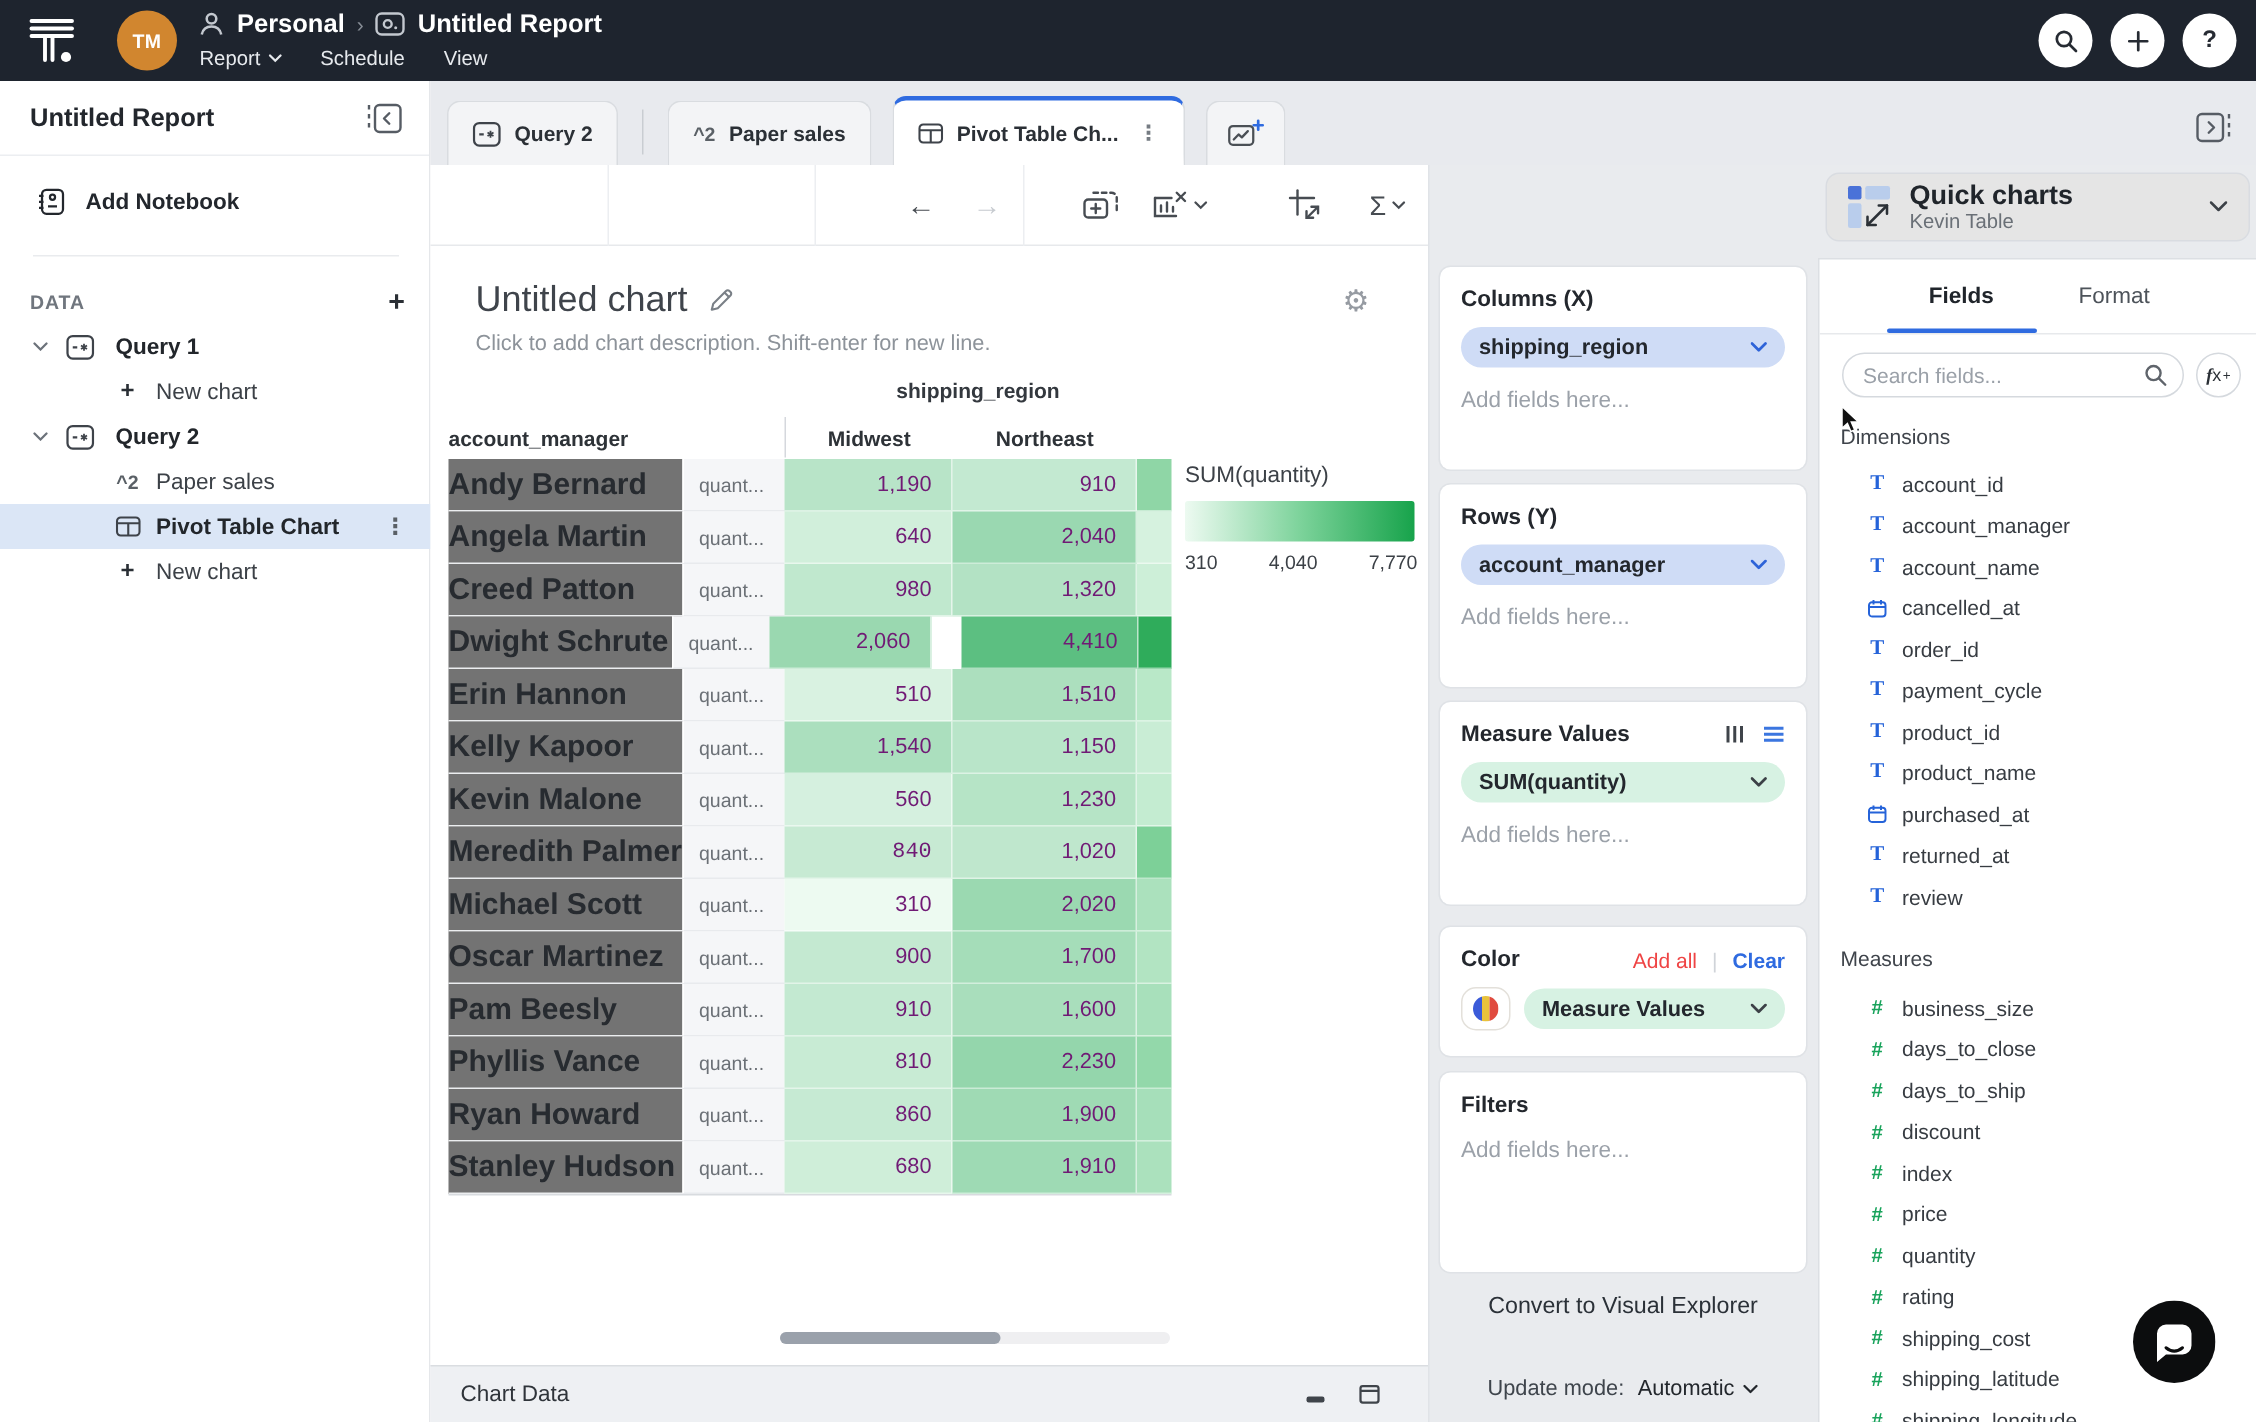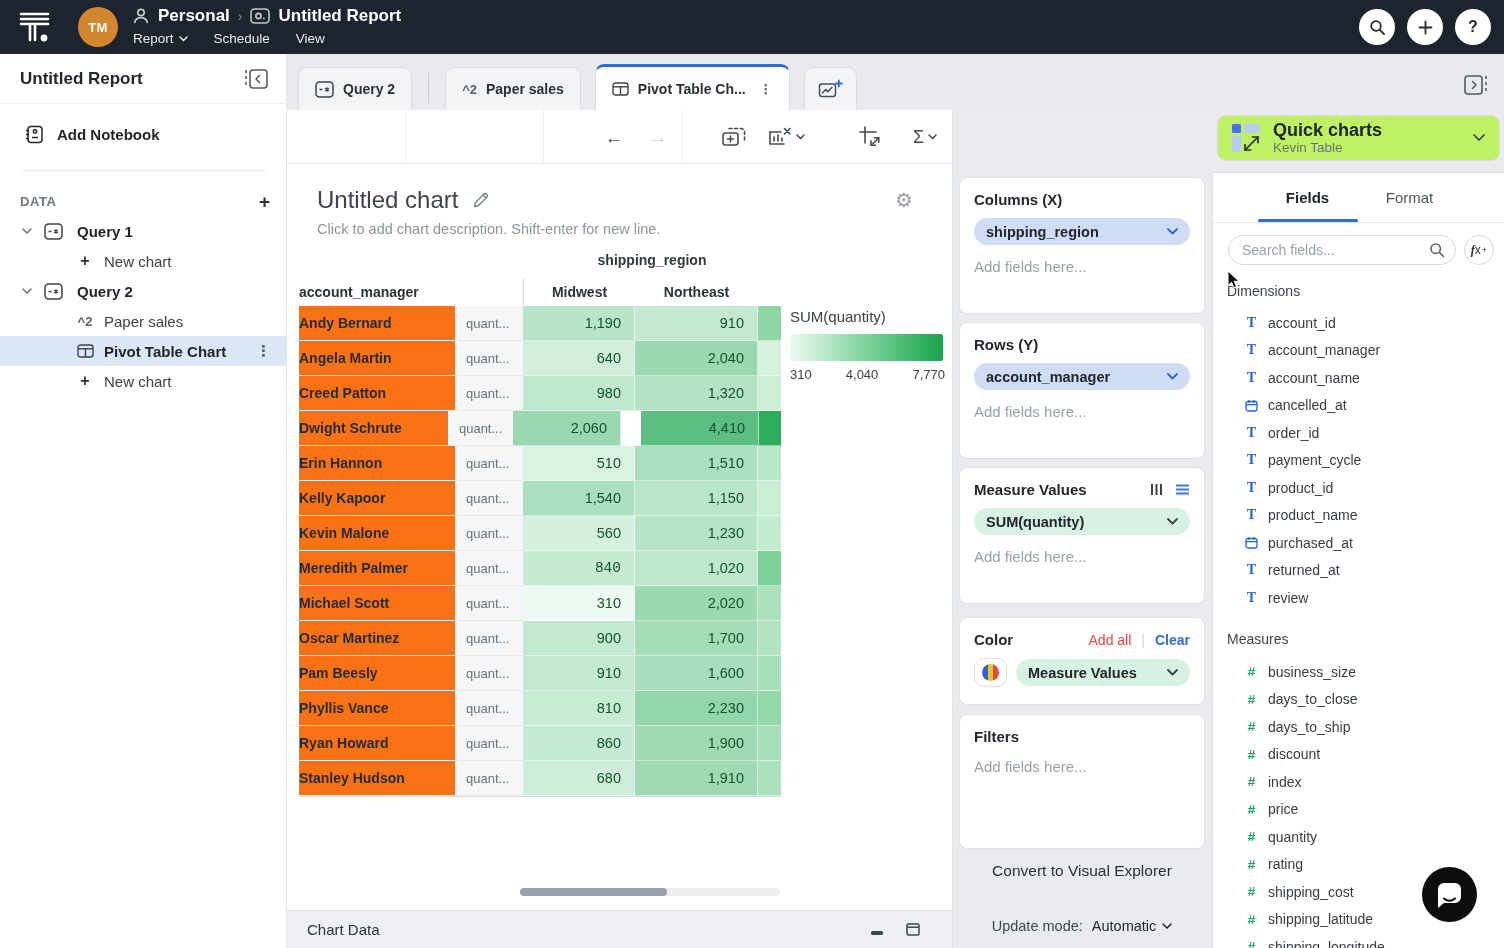--- a/index.html
+++ b/index.html
@@ -69,23 +69,23 @@
 .gear-btn{position:absolute;left:608px;top:24px;font-size:20px;color:#969ba2;cursor:pointer}
 .pivot{position:absolute;left:12px;top:88px;width:482px}
 .pv-span-head{height:26px;display:flex}
 .pv-span-label{width:258px;margin-left:224px;text-align:center;font-size:14px;font-weight:600;color:#33383e}
 .pv-cols{display:flex;height:28px;border-bottom:1px solid #fff}
 .pv-colname{width:156px;font-size:14px;font-weight:700;color:#2d3237;display:flex;align-items:flex-end;padding-bottom:5px}
 .pv-colmeasure{width:68px}
 .pv-colval{display:flex;align-items:flex-end;justify-content:center;padding-bottom:5px;font-size:14px;font-weight:600;color:#2d3237}
 .pv-colgroup-border{border-left:1px solid #d5d8dd}
 .pv-row{display:flex;height:35px}
-.pv-name{width:156px;display:flex;align-items:center;font-size:14px;font-weight:600;color:#272b30;border-bottom:1px solid #eceef0;background:#f97316}
+.pv-name{width:156px;display:flex;align-items:center;font-size:20px;font-weight:600;color:#272b30;border-bottom:1px solid #eceef0;background:#737373}
 .pv-meas{width:68px;display:flex;align-items:center;font-size:13px;color:#6b7076;background:#f5f6f8;border-bottom:1px solid #e8eaed;border-left:1px solid #fff;padding-left:10px}
-.pv-val{display:flex;align-items:center;justify-content:flex-end;padding-right:13px;font-size:14.5px;color:#14532d;border-right:1px solid rgba(255,255,255,.6);border-bottom:1px solid rgba(255,255,255,.5);cursor:pointer}
+.pv-val{display:flex;align-items:center;justify-content:flex-end;padding-right:13px;font-size:14.5px;color:#701a75;border-right:1px solid rgba(255,255,255,.6);border-bottom:1px solid rgba(255,255,255,.5);cursor:pointer}
 .pv-sliver{border-bottom:1px solid rgba(255,255,255,.5);cursor:pointer}
 .pv-bottom{height:1px;background:#d8dbdf;width:482px}
 .legend{position:absolute;left:503px;top:144px;width:155px}
 .legend-title{font-size:15px;color:#3c4147}
 .legend-bar{margin-top:9px;width:153px;height:27px;border-radius:2px}
 .legend-ticks{display:flex;justify-content:space-between;margin-top:6px;font-size:13px;color:#3c4147}
 .hscroll{position:absolute;left:233px;top:724px;width:260px;height:8px;border-radius:4px;background:#efeff1;cursor:pointer}
 .hscroll-thumb{position:absolute;left:0;top:0;width:147px;height:8px;border-radius:4px;background:#9aa1ab}
 
 
@@ -113,21 +113,21 @@
 .palette{width:33px;height:29px;border:1px solid #e3e0da;border-radius:10px;background:#fff;display:flex;align-items:center;justify-content:center}
 .palette-inner{width:17px;height:17px;border-radius:50%;overflow:hidden;display:flex}
 .palette-inner i{flex:1}
 .color-row .pill{margin-top:0;flex:1}
 .convert{position:absolute;left:0;top:752px;width:260px;text-align:center;font-size:15.5px;font-weight:500;color:#2b3138;cursor:pointer}
 .updrow{position:absolute;left:0;top:808px;width:260px;display:flex;justify-content:center;gap:9px;align-items:center;font-size:14.5px}
 .updlabel{color:#3f454c}
 .updval{display:flex;align-items:center;gap:6px;font-weight:500;color:#23272c;cursor:pointer}
 
 
-.qc-card{position:absolute;left:1217px;top:115px;width:283px;height:46px;background:#bef264;border:1px solid #d9dce1;border-radius:9px;display:flex;align-items:center;cursor:pointer}
+.qc-card{position:absolute;left:1217px;top:115px;width:283px;height:46px;background:#e5e5e5;border:1px solid #d9dce1;border-radius:9px;display:flex;align-items:center;cursor:pointer}
 .qc-ico{margin:0 12px 0 13px}
 .qc-title{font-size:18px;font-weight:700;color:#20252b;line-height:1.05}
 .qc-sub{font-size:13.5px;color:#6a7077;margin-top:1px}
 .qc-chev{margin-left:auto;margin-right:14px}
 .inspector{position:absolute;left:1212px;top:172px;width:292px;height:776px;background:#fff;border-left:1px solid #dcdfe3;border-top:1px solid #dcdfe3;overflow:hidden}
 .insp-tabs{position:absolute;left:0;top:0;width:100%;height:50px;border-bottom:1px solid #e7e9ec;display:flex;justify-content:center;gap:2px}
 .itab{width:100px;display:flex;align-items:center;justify-content:center;font-size:15px;color:#4d535a;cursor:pointer;position:relative}
 .itab.active{font-weight:700;color:#20252b}
 .itab.active:after{content:"";position:absolute;left:0;bottom:0;width:100%;height:3px;border-radius:2px;background:#2f6be0}
 .searchrow{position:absolute;left:15px;top:62px;display:flex;gap:8px;align-items:center}

